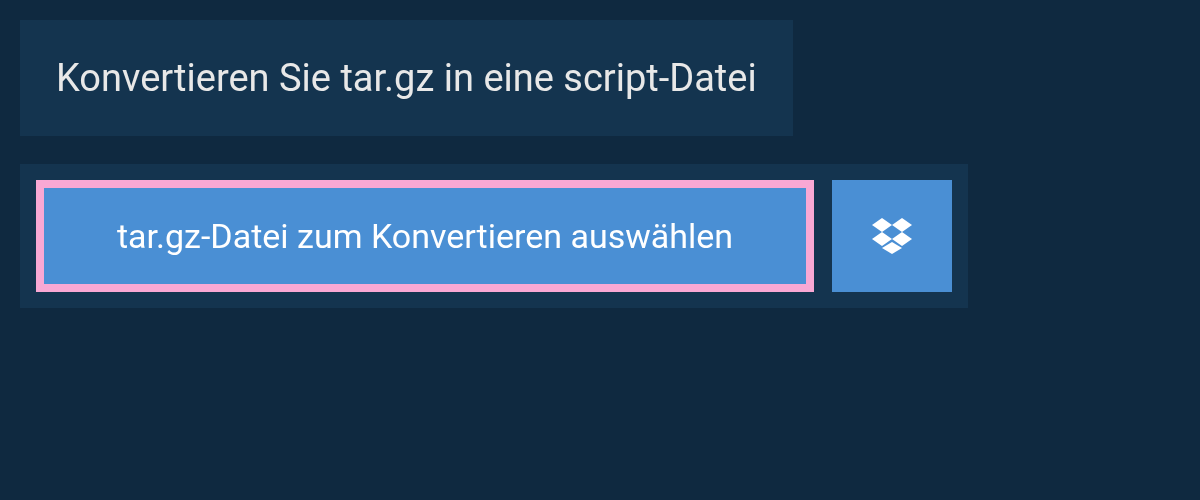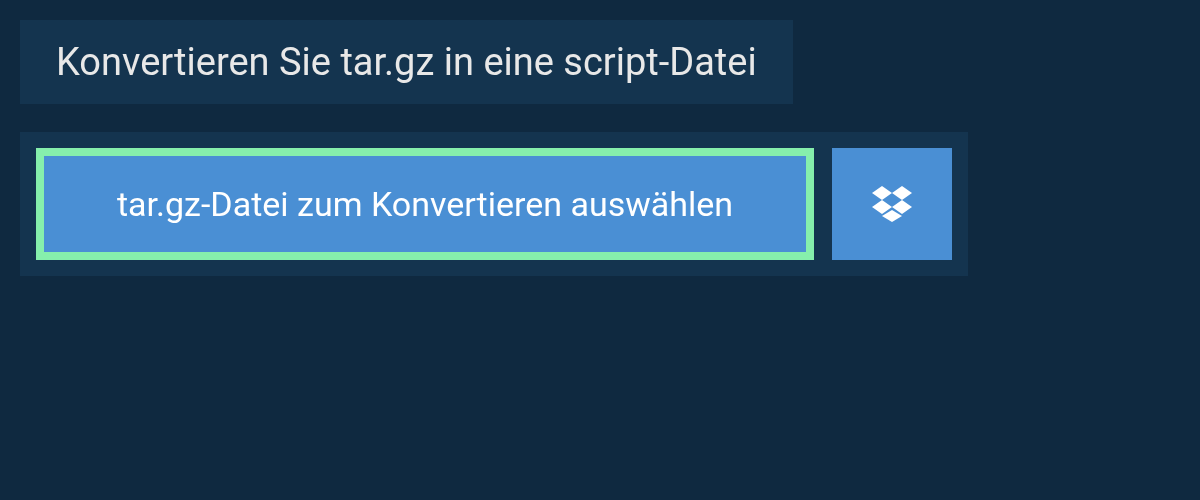--- a/index.html
+++ b/index.html
@@ -13,40 +13,40 @@
       background: #0f2940;
       font-family: -apple-system, BlinkMacSystemFont, "Segoe UI", Roboto, sans-serif;
       overflow: hidden;
     }
     .container {
       padding: 0;
     }
     .header-bar {
       background: #14344f;
       display: inline-block;
-      padding: 20px 36px;
+      padding: 36px 36px;
       margin-left: 20px;
       margin-top: 20px;
     }
     .header-title {
       color: #e8e8e8;
       font-size: 38px;
       font-weight: 400;
     }
     .upload-section {
       background: #14344f;
       margin: 28px 20px 0 20px;
       padding: 16px;
       display: flex;
       gap: 18px;
       width: 948px;
     }
     .select-file-button {
       background: #4a8fd4;
-      border: 8px solid #86efac;
+      border: 8px solid #f9a8d4;
       color: #ffffff;
       font-size: 34px;
       font-weight: 400;
       padding: 28px 36px;
       cursor: pointer;
       flex: 1;
       text-align: center;
       display: flex;
       align-items: center;
       justify-content: center;

